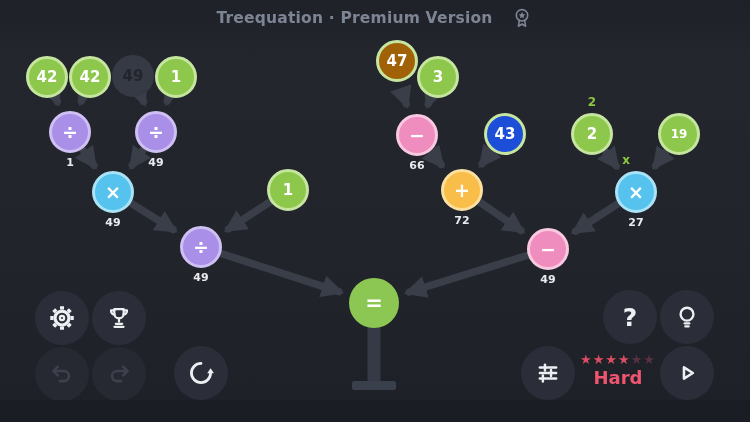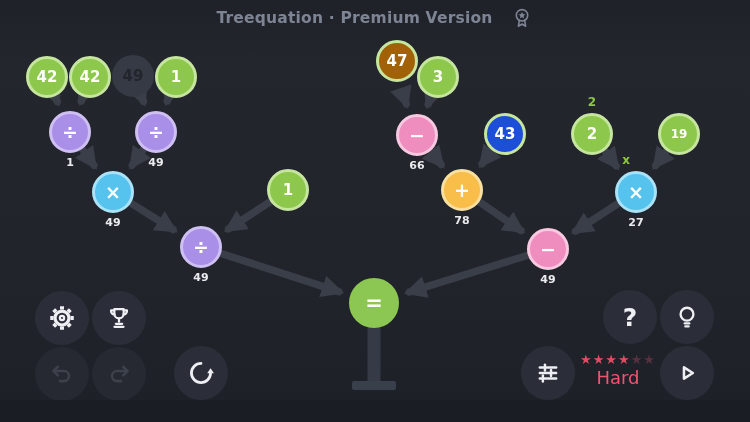--- a/index.html
+++ b/index.html
@@ -24,21 +24,21 @@
   .node-result{position:absolute;text-align:center;font-size:11px;font-weight:bold;color:var(--label);z-index:2;}
   .node-ann{position:absolute;text-align:center;font-size:12px;font-weight:bold;color:var(--ann);z-index:2;}
   .btn{position:absolute;width:54px;height:54px;border-radius:50%;background:var(--btn);color:var(--icon);
     display:flex;align-items:center;justify-content:center;z-index:3;border:none;padding:0;cursor:pointer;font-family:inherit;}
   .btn.disabled{background:var(--btnD);color:var(--iconD);}
   .help-glyph{font-size:25px;font-weight:bold;line-height:1;}
   #stars{position:absolute;left:570px;top:349px;width:96px;text-align:center;z-index:3;letter-spacing:1px;}
   .star{font-size:13px;color:var(--starOff);}
   .star.on{color:var(--starOn);}
   #difficulty-label{position:absolute;left:570px;top:367px;width:96px;text-align:center;color:var(--diff);
-    font-size:18px;font-weight:normal;z-index:3;}
+    font-size:18px;font-weight:bold;z-index:3;}
   #letterbox{position:absolute;left:0;right:0;bottom:0;height:22px;background:var(--letterbox);z-index:4;}
   svg{display:block;}
 </style>
 </head>
 <body>
 
 <div class="screen">
 
   <div class="hdr">
     <span>Treequation · Premium Version</span>
@@ -124,21 +124,21 @@
       <div class="node" style="left: 396px; top: 114px; width: 42px; height: 42px; background: rgb(240, 141, 191); border: 3px solid rgb(248, 201, 224); color: rgb(255, 255, 255); font-size: 19px;">
         <span class="sym">−</span>
       </div>
       <div class="node-result" style="left: 397px; top: 159px; width: 40px;">66</div>
       <div class="node" style="left: 484px; top: 113px; width: 42px; height: 42px; background: #1d4ed8; border: 3px solid rgb(198, 230, 160); color: rgb(255, 255, 255); font-size: 15px;">
         <span class="sym">43</span>
       </div>
       <div class="node" style="left: 441px; top: 169px; width: 42px; height: 42px; background: rgb(249, 189, 74); border: 3px solid rgb(252, 224, 159); color: rgb(255, 255, 255); font-size: 19px;">
         <span class="sym">+</span>
       </div>
-      <div class="node-result" style="left: 442px; top: 214px; width: 40px;">78</div>
+      <div class="node-result" style="left: 442px; top: 214px; width: 40px;">72</div>
       <div class="node" style="left: 571px; top: 113px; width: 42px; height: 42px; background: rgb(141, 199, 76); border: 3px solid rgb(198, 230, 160); color: rgb(255, 255, 255); font-size: 15px;">
         <span class="sym">2</span>
       </div>
       <div class="node-ann" style="left: 572px; top: 95px; width: 40px;">2</div>
       <div class="node" style="left: 658px; top: 113px; width: 42px; height: 42px; background: rgb(141, 199, 76); border: 3px solid rgb(198, 230, 160); color: rgb(255, 255, 255); font-size: 12px; text-align: right;">
         <span class="sym">19</span>
       </div>
       <div class="node" style="left: 615px; top: 171px; width: 42px; height: 42px; background: rgb(85, 195, 237); border: 3px solid rgb(170, 226, 248); color: rgb(255, 255, 255); font-size: 19px;">
         <span class="sym">×</span>
       </div>

